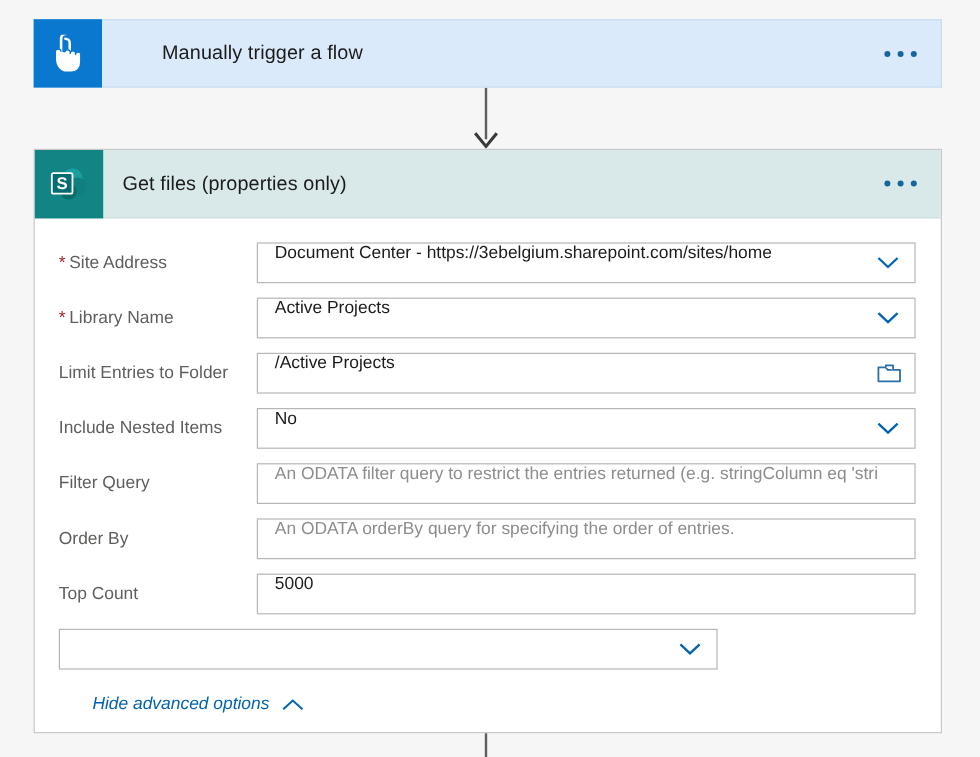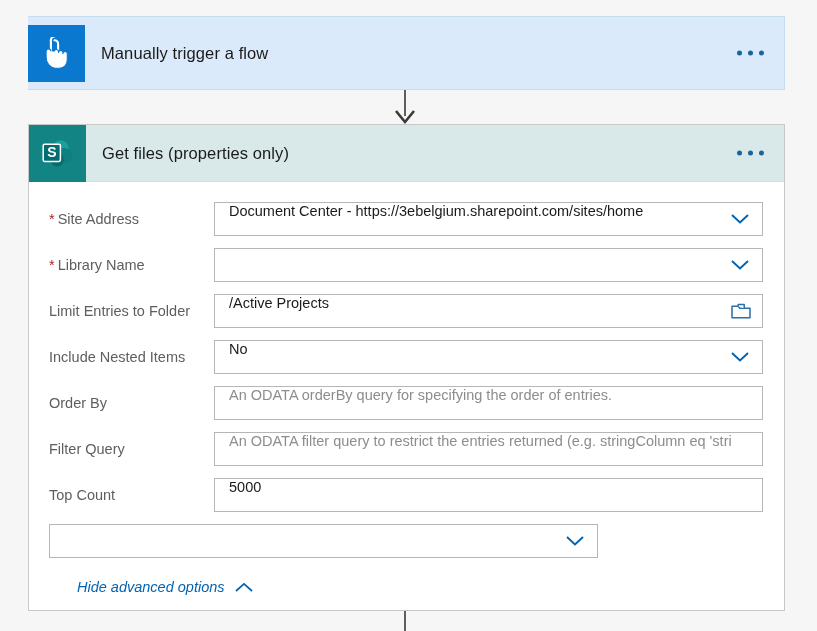--- a/index.html
+++ b/index.html
@@ -65,24 +65,25 @@
   
   #trigger-card {
     left: 28px;
     top: 16px;
     width: 757px;
     height: 57px;
     border: none;
   }
   #trigger-card .card-header {
     background: #dbeafa;
-    height: 74px;
+    height: 57px;
     border: 1px solid #c6dcf0;
     border-left: none;
     box-sizing: border-box;
+    gap: 34px;
   }
   #trigger-card .card-icon {
     background: #0b78d0;
     height: 57px;
     flex: 0 0 57px;
     width: 57px;
   }
 
   
   #sp-card {
@@ -273,20 +274,21 @@
         </div>
       </div>
 
       
       <div class="field-row">
         <div class="field-label">
           <span class="req-star">*</span>
           <span>Library Name</span>
         </div>
         <div class="field-control">
+          <div class="field-value">Active Projects</div>
           <svg class="chev" viewBox="0 0 18 11">
             <polyline points="1,1.5 9,9 17,1.5" fill="none" stroke="#0263b0" stroke-width="1.9"></polyline>
           </svg>
         </div>
       </div>
 
       
       <div class="field-row">
         <div class="field-label">
           <span>Limit Entries to Folder</span>
@@ -309,34 +311,34 @@
           <div class="field-value">No</div>
           <svg class="chev" viewBox="0 0 18 11">
             <polyline points="1,1.5 9,9 17,1.5" fill="none" stroke="#0263b0" stroke-width="1.9"></polyline>
           </svg>
         </div>
       </div>
 
       
       <div class="field-row">
         <div class="field-label">
+          <span>Filter Query</span>
+        </div>
+        <div class="field-control">
+          <div class="field-value placeholder">An ODATA filter query to restrict the entries returned (e.g. stringColumn eq 'stri</div>
+        </div>
+      </div>
+
+      
+      <div class="field-row">
+        <div class="field-label">
           <span>Order By</span>
         </div>
         <div class="field-control">
           <div class="field-value placeholder">An ODATA orderBy query for specifying the order of entries.</div>
-        </div>
-      </div>
-
-      
-      <div class="field-row">
-        <div class="field-label">
-          <span>Filter Query</span>
-        </div>
-        <div class="field-control">
-          <div class="field-value placeholder">An ODATA filter query to restrict the entries returned (e.g. stringColumn eq 'stri</div>
         </div>
       </div>
 
       
       <div class="field-row">
         <div class="field-label">
           <span>Top Count</span>
         </div>
         <div class="field-control">
           <div class="field-value">5000</div>

